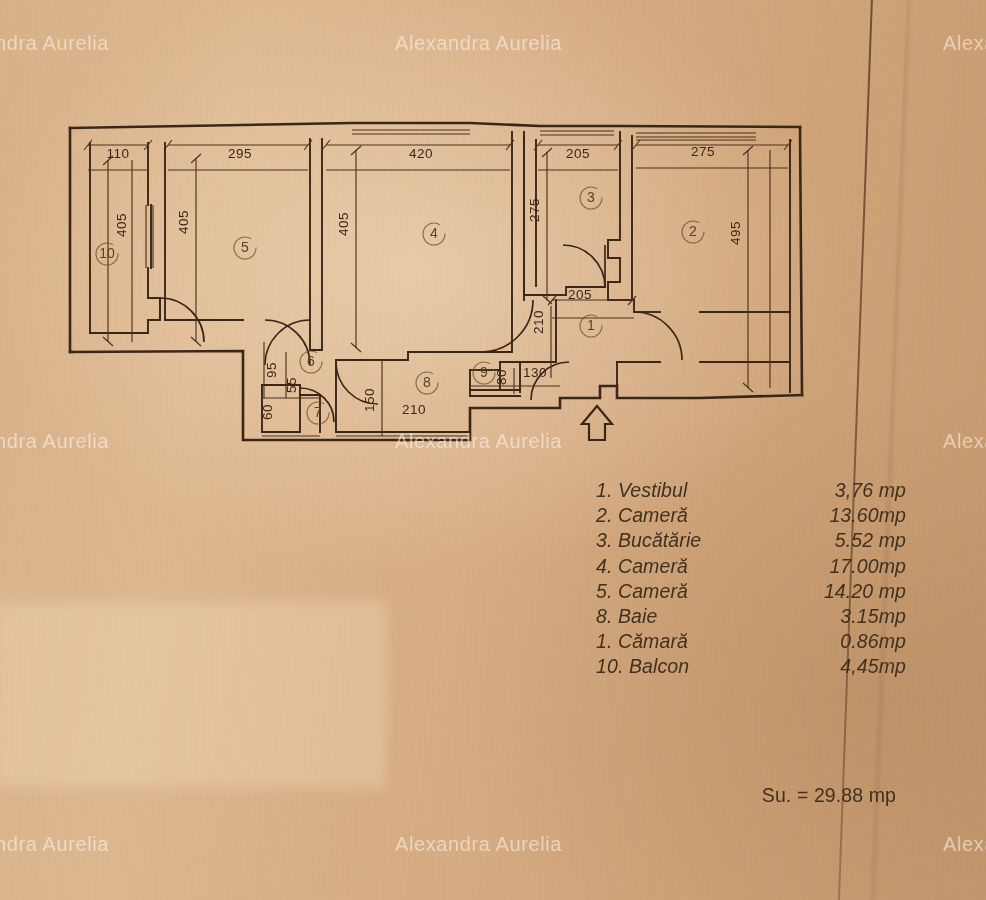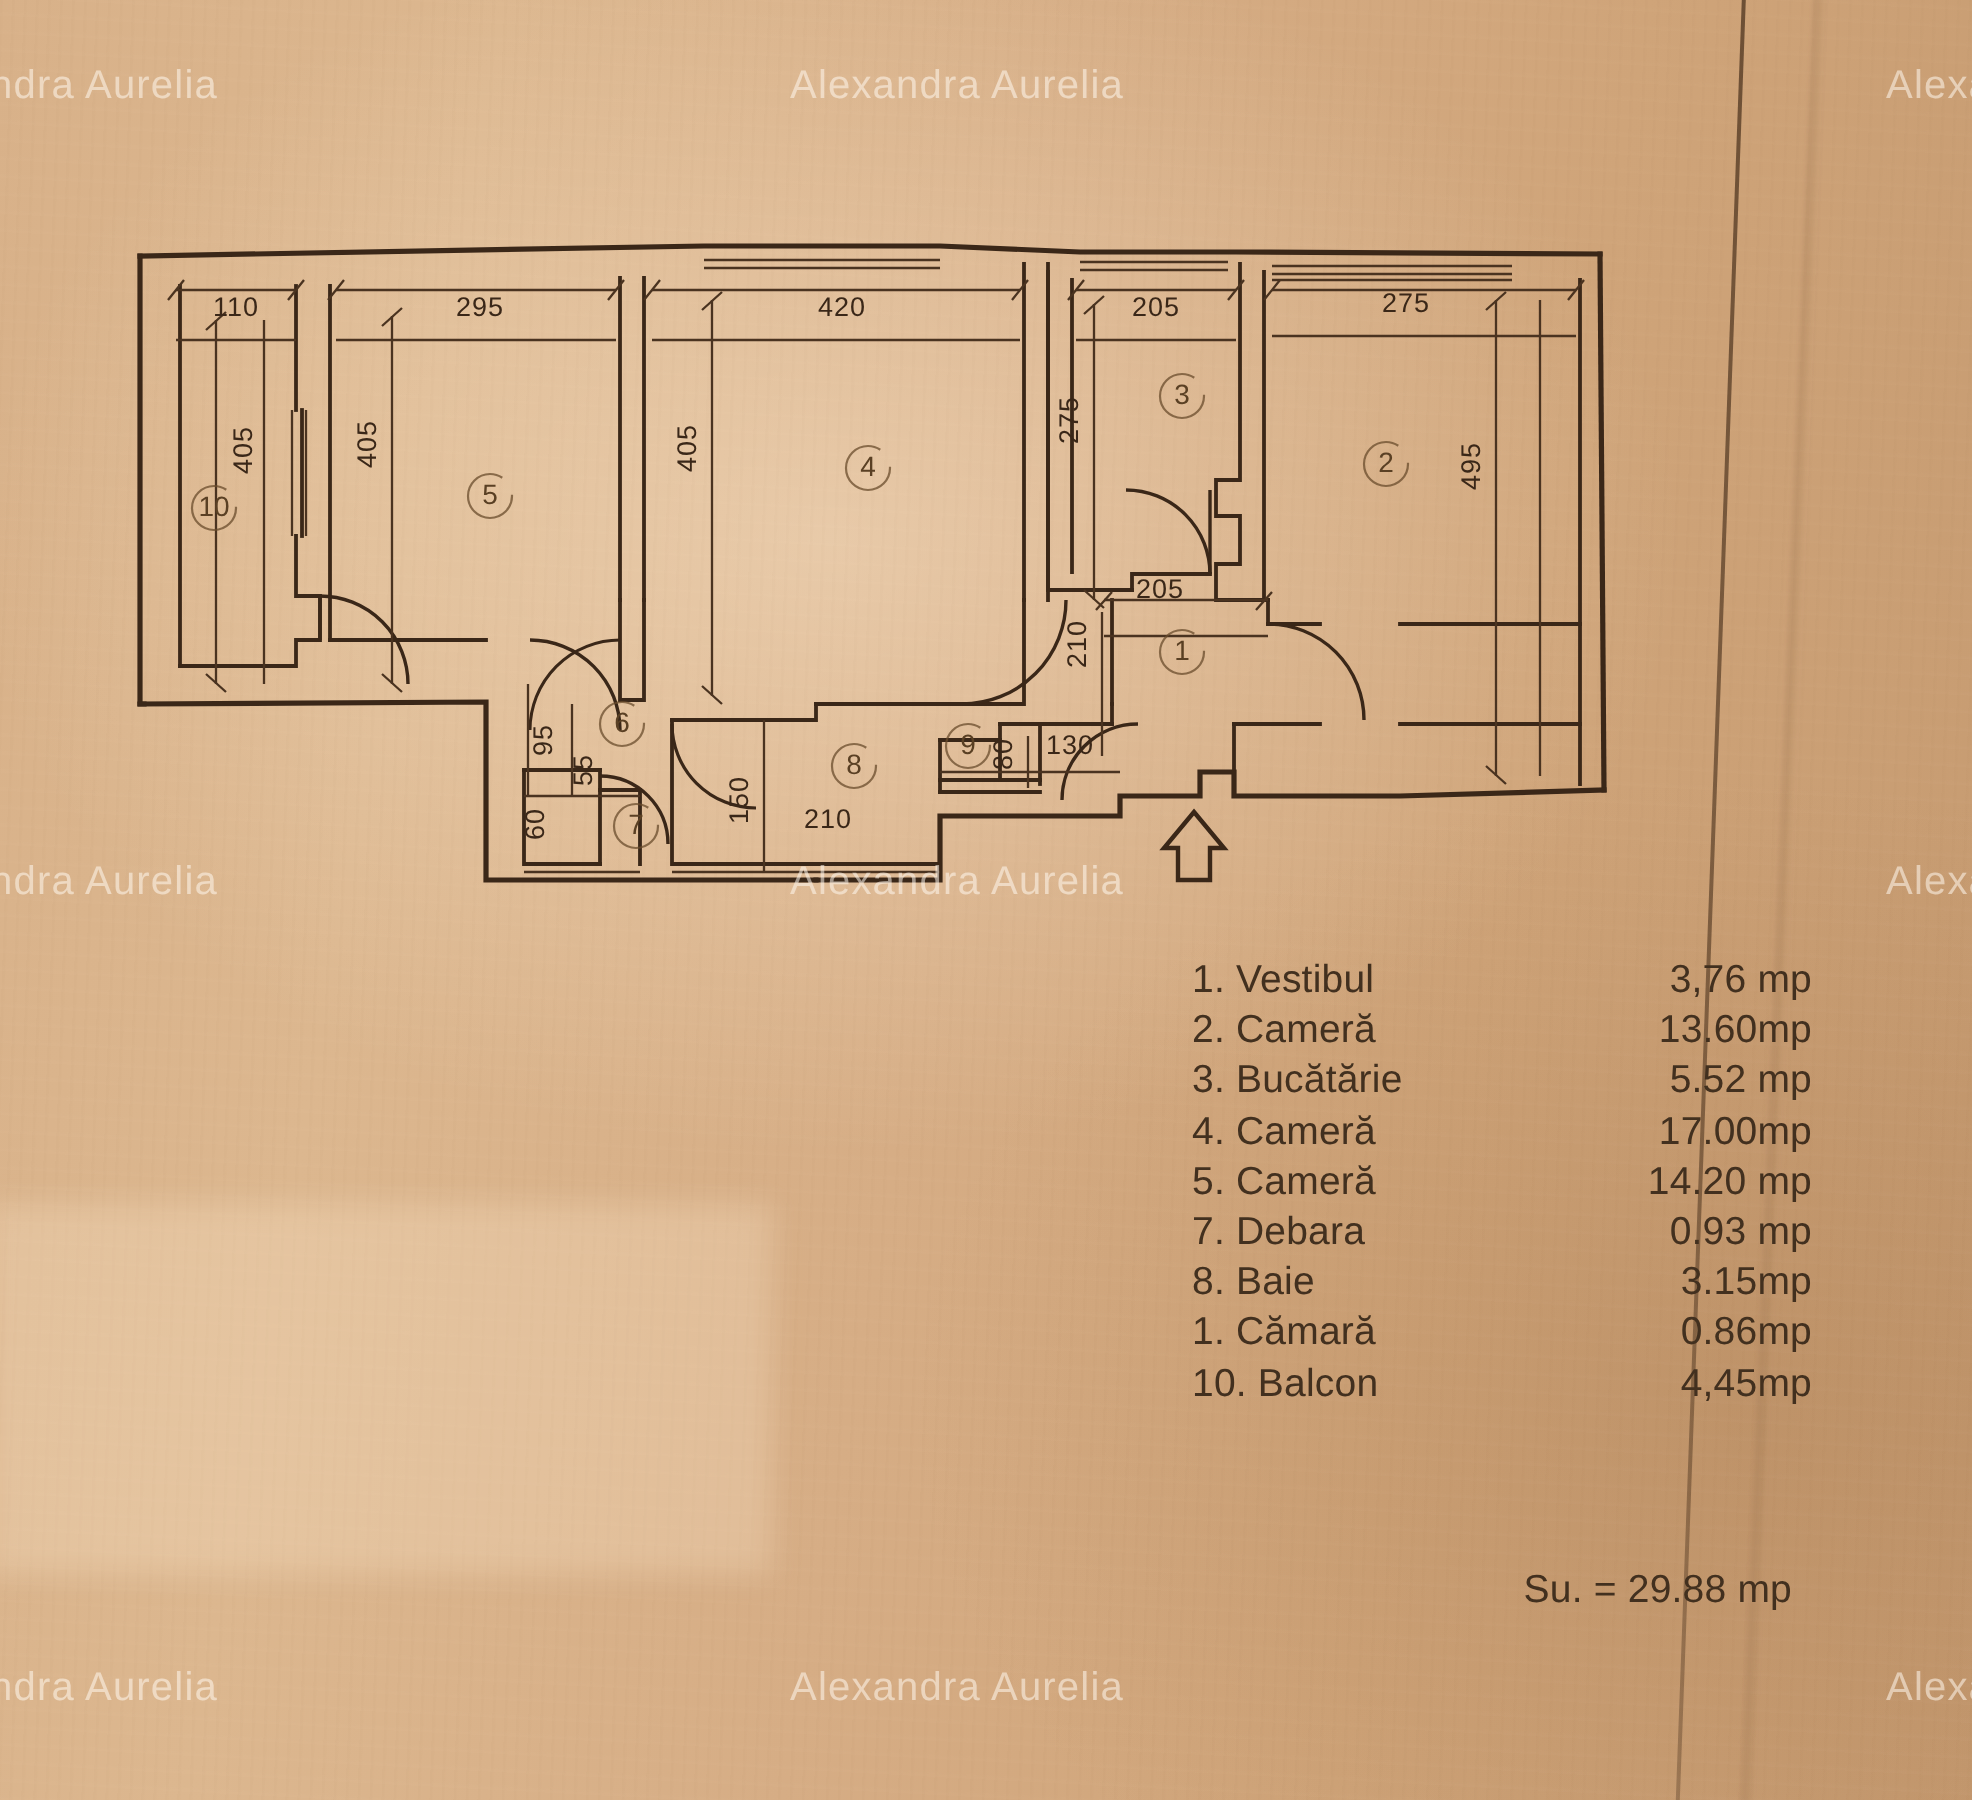--- a/index.html
+++ b/index.html
@@ -109,20 +109,21 @@
     width: 310px;
   }
   #legend .row {
     display: flex;
     justify-content: space-between;
     align-items: baseline;
     font-size: 19.5px;
     line-height: 25.2px;
     color: #42301f;
     letter-spacing: .1px;
+    font-style: italic;
   }
   #legend .row .nm { white-space: nowrap; }
   #legend .row .val { white-space: nowrap; text-align: right; }
   #total {
     position: absolute;
     left: 596px;
     top: 784px;
     width: 310px;
     text-align: right;
     font-size: 19.5px;
@@ -358,24 +359,20 @@
     </div>
     <div class="row">
       <span class="nm">4. Cameră</span>
       <span class="val">17.00mp</span>
     </div>
     <div class="row">
       <span class="nm">5. Cameră</span>
       <span class="val">14.20 mp</span>
     </div>
     <div class="row">
-      <span class="nm">7. Debara</span>
-      <span class="val">0.93 mp</span>
-    </div>
-    <div class="row">
       <span class="nm">8. Baie</span>
       <span class="val">3.15mp</span>
     </div>
     <div class="row">
       <span class="nm">1. Cămară</span>
       <span class="val">0.86mp</span>
     </div>
     <div class="row">
       <span class="nm">10. Balcon</span>
       <span class="val">4,45mp</span>

